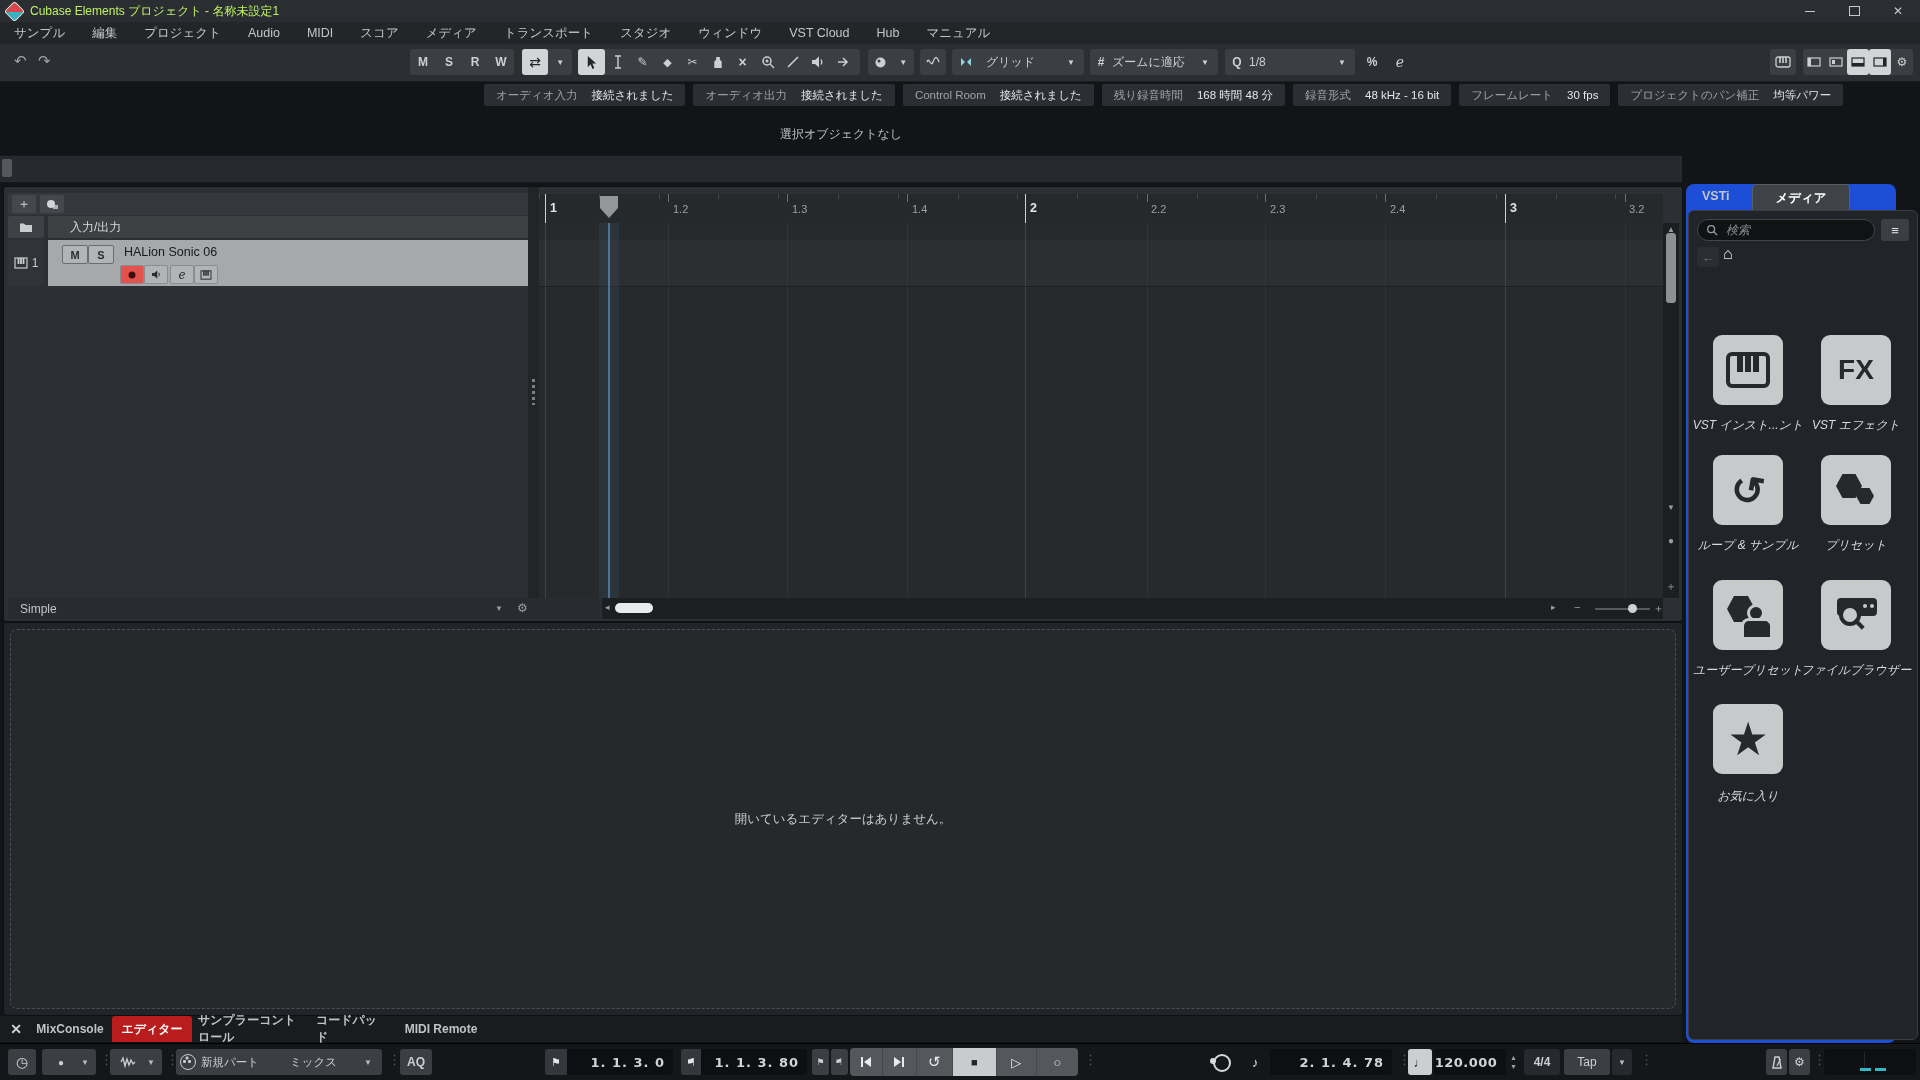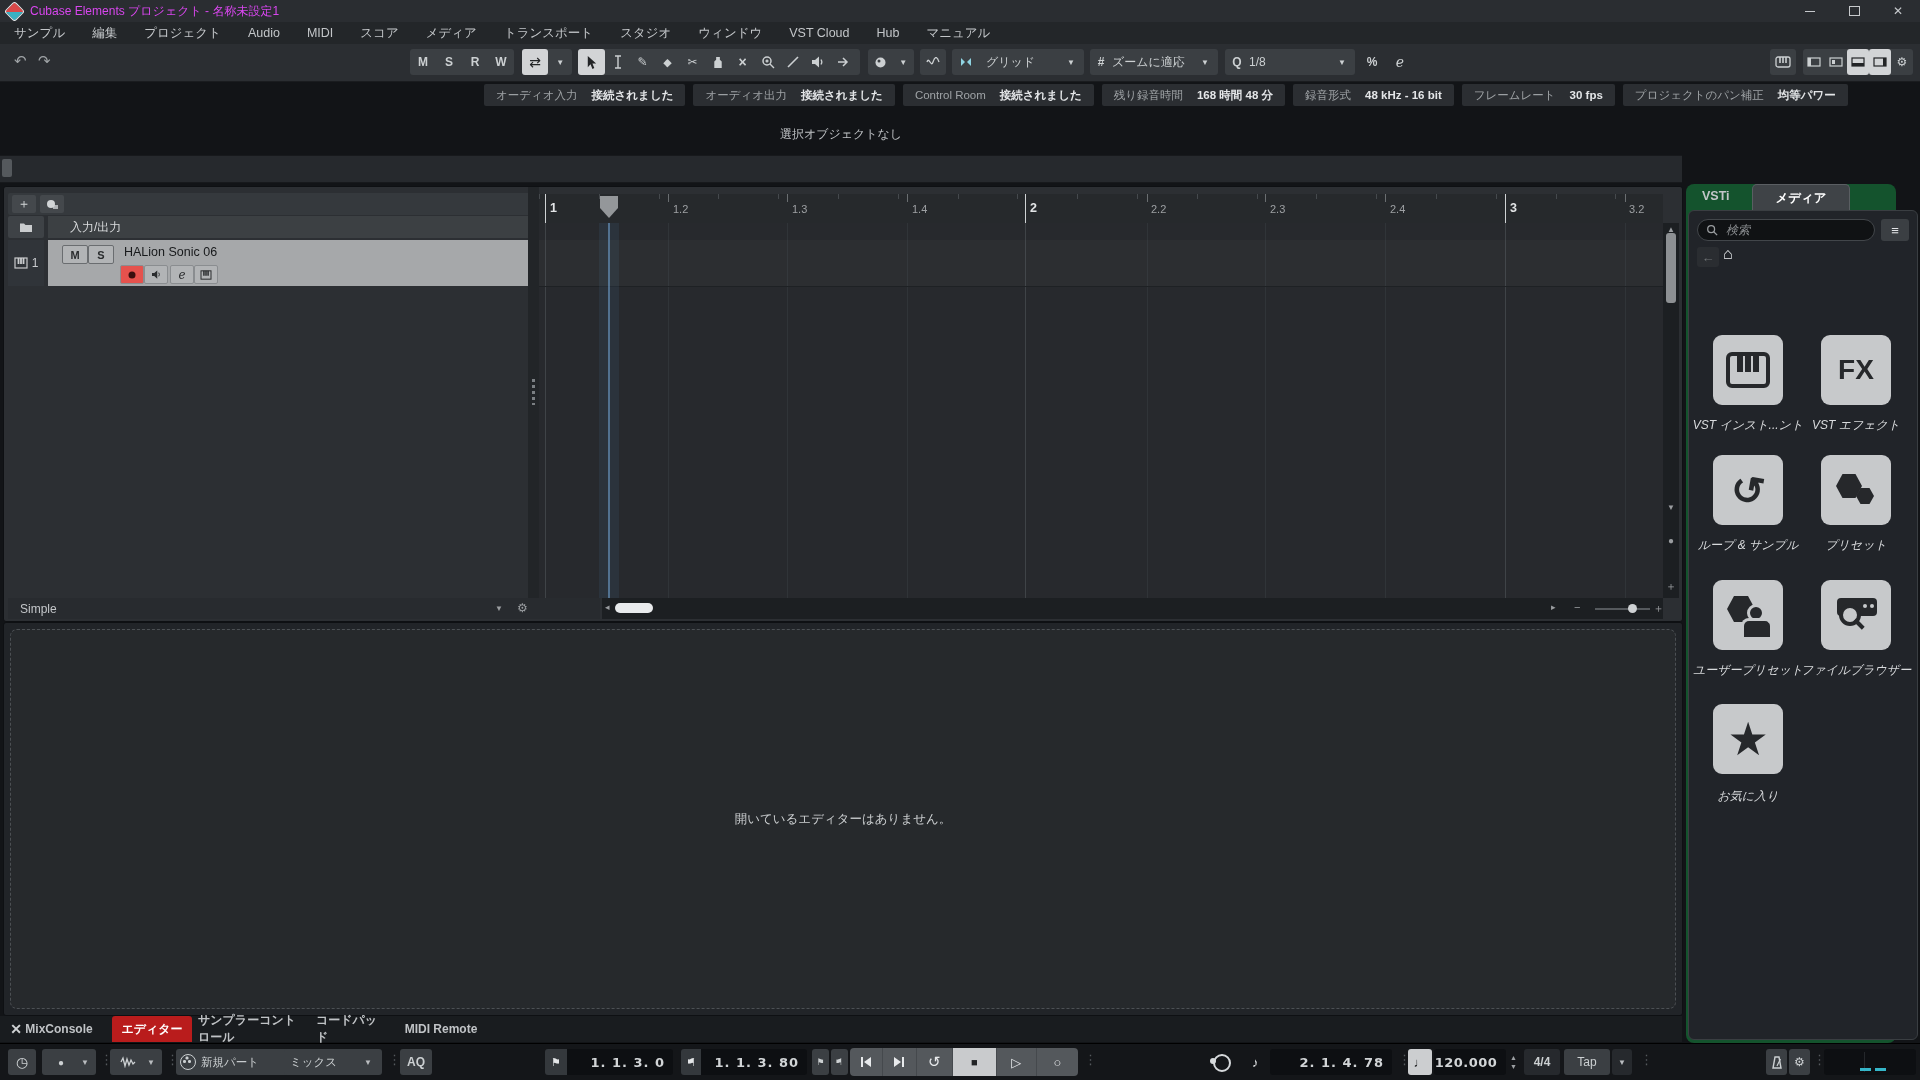--- a/index.html
+++ b/index.html
@@ -4,41 +4,41 @@
 <style>
   html,body{margin:0;padding:0;background:#121417;}
   body{width:1920px;height:1080px;position:relative;overflow:hidden;
        font-family:"Liberation Sans",sans-serif;color:#c8cbce;font-size:12px;
        -webkit-font-smoothing:antialiased;}
   .abs{position:absolute;}
   
   #titlebar{position:absolute;top:0;left:0;width:1920px;height:22px;background:#2a2d31;display:flex;align-items:center;border-bottom:1px solid #17191c;}
   #applogo{width:13px;height:13px;margin:0 8px 0 7px;border-radius:3px;transform:rotate(45deg);
      background:linear-gradient(135deg,#d94848 0 50%,#3ab0c2 50% 100%);border:1px solid #e8eaec;}
-  #apptitle{font-size:12px;color:#d946ef;}
+  #apptitle{font-size:12px;color:#bef264;}
   .winbtn{width:44px;height:22px;display:flex;align-items:center;justify-content:center;color:#c6c9cc;font-size:12px;}
   .winmin{width:10px;height:1px;background:#c6c9cc;display:inline-block;}
   .winmax{width:9px;height:8px;border:1px solid #c6c9cc;display:inline-block;}
   
   #menubar{position:absolute;top:22px;left:0;width:1920px;height:22px;background:#232629;display:flex;align-items:center;gap:27px;padding-left:14px;color:#c3c6c9;font-size:12.5px;}
   #menubar span{cursor:default;}
   
   #toolbar{position:absolute;top:44px;left:0;width:1920px;height:37px;background:#2b2e32;border-bottom:1px solid #1a1c1f;}
   .tbtn{position:absolute;top:5px;height:26px;background:#3b3f43;border-radius:3px;display:flex;align-items:center;justify-content:center;color:#ccd0d2;}
   .tgroup{position:absolute;top:5px;height:26px;background:#3b3f43;border-radius:3px;display:flex;align-items:center;}
   .tgroup .seg{height:26px;display:flex;align-items:center;justify-content:center;color:#ccd0d2;}
   .tgroup .seg.act{background:#d2d4d6;color:#222426;border-radius:3px;}
   .ddarrow{font-size:8px;color:#b9bcbf;padding:0 4px;}
   .undo{font-size:15px;color:#9fa3a6;}
   svg.ic{display:block;}
   
   #statusrow{position:absolute;top:82px;left:484px;height:26px;display:flex;gap:8px;align-items:center;}
   .chip{background:#2b2e32;border-radius:2px;height:22px;display:flex;align-items:center;padding:0 12px;gap:14px;}
   .chip .lab{color:#9fa3a6;font-size:11.5px;}
-  .chip .val{color:#e4e6e8;font-size:11.5px;font-weight:bold;}
+  .chip .val{color:#e4e6e8;font-size:11.5px;font-weight:normal;}
   #inforow{position:absolute;top:126px;left:0;width:1682px;text-align:center;font-size:12px;color:#bfc2c5;}
   #thinstrip{position:absolute;top:155px;left:0;width:1682px;height:26px;background:#26292d;border-top:1px solid #17191c;border-bottom:1px solid #17191c;}
   #striphandle{position:absolute;top:3px;left:2px;width:10px;height:18px;background:#55595d;border-radius:2px;}
   
   #projzone{position:absolute;top:186px;left:3px;width:1678px;height:434px;background:#2c2f33;border:1px solid #0e1013;border-radius:3px;}
   #tracktools{position:absolute;top:6px;left:4px;width:524px;height:22px;background:#35393d;border-radius:2px;display:flex;align-items:center;gap:4px;padding-left:4px;box-sizing:border-box;}
   .mini{width:24px;height:18px;background:#44484c;border-radius:2px;display:flex;align-items:center;justify-content:center;color:#d2d5d7;font-size:13px;}
   #iorow{position:absolute;top:29px;left:4px;height:22px;}
   #iofold{position:absolute;left:0;top:0;width:36px;height:22px;background:#3e4246;border-radius:2px;display:flex;align-items:center;justify-content:center;}
   #iolabelbar{position:absolute;left:40px;top:0;width:484px;height:22px;background:#3c4043;display:flex;align-items:center;padding-left:22px;box-sizing:border-box;color:#dadcde;}
@@ -75,21 +75,21 @@
   #zknob{position:absolute;top:-4px;left:33px;width:9px;height:9px;border-radius:50%;background:#cfd2d4;}
   
   #lowzone{position:absolute;top:622px;left:3px;width:1678px;height:392px;background:#212428;border:1px solid #0e1013;border-radius:3px;}
   #lowdash{position:absolute;top:6px;left:6px;right:6px;bottom:6px;border:1px dashed #4c5054;border-radius:7px;display:flex;align-items:center;justify-content:center;background:#26292c;}
   #lowmsg{font-size:12.5px;color:#cdd0d2;}
   #lowtabs{position:absolute;top:1016px;left:0;width:1682px;height:26px;background:#191c1f;}
   .ltab{position:absolute;top:0;height:26px;display:flex;align-items:center;justify-content:center;font-size:12px;font-weight:bold;color:#c0c3c6;}
   .ltab.act{background:#b91c1c;color:#ffffff;border-radius:3px 3px 0 0;}
   #tabclose{position:absolute;left:6px;top:0;height:26px;width:20px;display:flex;align-items:center;justify-content:center;color:#cfd2d4;font-size:14px;font-weight:bold;}
   
-  #rightzone{position:absolute;top:184px;left:1686px;width:210px;height:859px;background:#14532d;border-radius:8px;}
+  #rightzone{position:absolute;top:184px;left:1686px;width:210px;height:859px;background:#1d4ed8;border-radius:8px;}
   #rz-vsti{position:absolute;left:16px;top:5px;font-weight:bold;color:#c3c6c9;font-size:12.5px;}
   #rz-mediatab{position:absolute;left:66px;top:0;width:96px;height:26px;background:#3f4347;border:1px solid #5a5e62;border-bottom:none;border-radius:5px 5px 0 0;display:flex;align-items:center;justify-content:center;font-weight:bold;color:#fff;font-size:12.5px;}
   #rz-panel{position:absolute;top:26px;left:2px;width:228px;height:828px;border:1px solid #3a3e42;border-radius:6px;background:#212429;}
   #rz-search{position:absolute;top:8px;left:8px;width:178px;height:22px;background:#101214;border:1px solid #42464a;border-radius:11px;display:flex;align-items:center;padding:0 8px;box-sizing:border-box;gap:6px;}
   #rz-search input{background:transparent;border:none;outline:none;color:#c8cbce;font-style:italic;font-size:12px;width:120px;font-family:"Liberation Sans",sans-serif;}
   #rz-search input::placeholder{color:#8a8d90;font-style:italic;}
   #rz-list{position:absolute;top:8px;left:192px;width:28px;height:22px;background:#3b3f43;border-radius:3px;display:flex;align-items:center;justify-content:center;color:#e2e4e6;font-size:13px;}
   #rz-back{position:absolute;top:36px;left:8px;width:22px;height:20px;background:#2a2d31;border-radius:3px;display:flex;align-items:center;justify-content:center;color:#6f7376;font-size:13px;}
   #rz-home{position:absolute;top:34px;left:34px;font-size:16px;color:#e8eaec;}
   .tile{position:absolute;width:70px;height:70px;background:#c7c9cb;border-radius:9px;display:flex;align-items:center;justify-content:center;color:#26282b;}
@@ -448,21 +448,21 @@
 </div>
 
 <div id="lowzone">
   <div id="lowdash">
     <span id="lowmsg">開いているエディターはありません。</span>
   </div>
 </div>
 
 <div id="lowtabs">
   <span id="tabclose">✕</span>
-  <span class="ltab" style="left:21px;width:76px;">MixConsole</span>
+  <span class="ltab" style="left:32px;width:76px;">MixConsole</span>
   <span class="ltab act" style="left:112px;width:80px;">エディター</span>
   <span class="ltab" style="left:198px;width:104px;">サンプラーコントロール</span>
   <span class="ltab" style="left:316px;width:64px;">コードパッド</span>
   <span class="ltab" style="left:398px;width:86px;">MIDI Remote</span>
 </div>
 
 <div id="rightzone">
   <span id="rz-vsti">VSTi</span>
   <div id="rz-mediatab">メディア</div>
   <div id="rz-panel">

